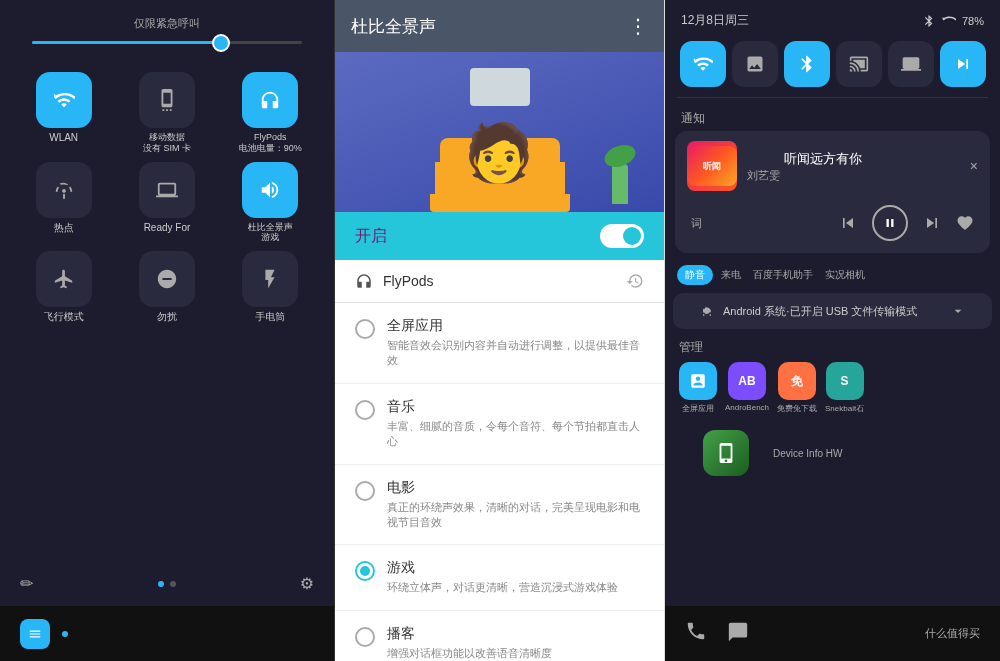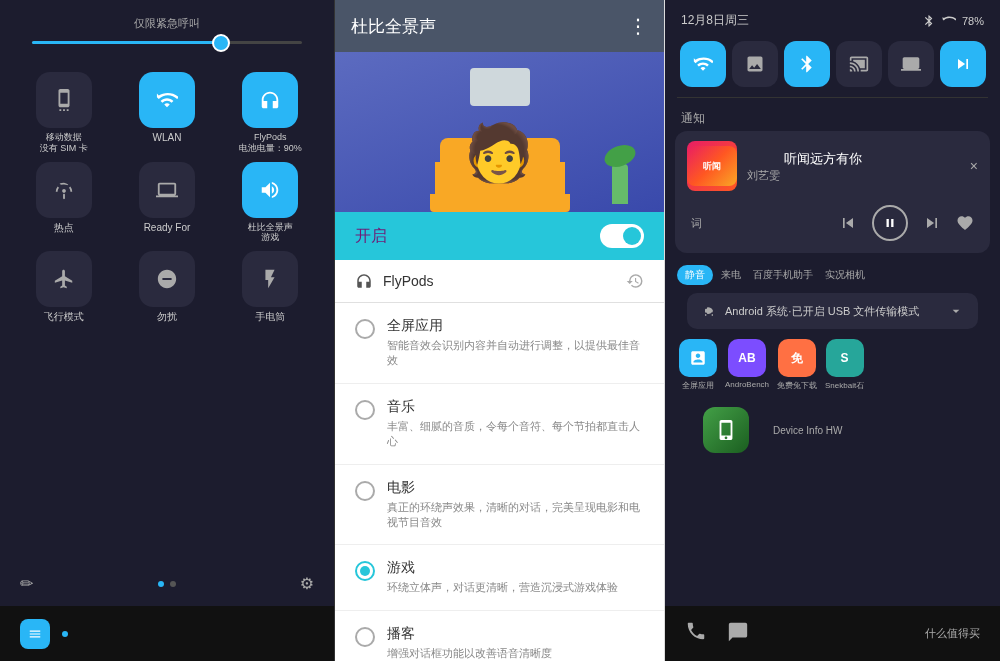--- a/index.html
+++ b/index.html
@@ -385,26 +385,26 @@
     }
     .silent-chip {
       background: #29b6f6;
       color: white;
       font-size: 10px;
       padding: 3px 8px;
       border-radius: 12px;
     }
     .usb-notif {
       background: #2a2a3e;
-      margin: 4px 22px;
+      margin: 4px 8px;
       border-radius: 10px;
       display: flex;
       align-items: center;
       justify-content: space-between;
-      padding: 10px 14px;
+      padding: 10px 26px;
     }
     .usb-left {
       display: flex;
       align-items: center;
       gap: 8px;
     }
     .usb-text {
       color: #ccc;
       font-size: 11px;
     }
@@ -485,35 +485,35 @@
       <div class="brightness-track">
         <div class="brightness-fill"></div>
         <div class="brightness-thumb"></div>
       </div>
     </div>
   </div>
 
   <div class="qs-grid">
 
     <div class="qs-item">
+      <div class="qs-icon-box active">
+        <svg width="22" height="22" viewBox="0 0 24 24" fill="white">
+            <path d="M1 9l2 2c5.52-5.52 14.47-5.52 20 0l2-2C19.07 3.07 8.93 3.07 3 7l-2-2zm8 8l3 3 3-3a4.237 4.237 0 0 0-6 0zm-4-4l2 2a7.074 7.074 0 0 1 10 0l2-2C15.14 9.14 8.87 9.14 5 13z"></path>
+          </svg>
+      </div>
+      <span class="qs-label">WLAN</span>
+    </div>
+    <div class="qs-item">
       <div class="qs-icon-box inactive">
         <svg width="22" height="22" viewBox="0 0 24 24" fill="#aaa">
             <path d="M7 24h2v-2H7v2zm4 0h2v-2h-2v2zm4 0h2v-2h-2v2zM16 .01L8 0C6.9 0 6 .9 6 2v16c0 1.1.9 2 2 2h8c1.1 0 2-.9 2-2V2c0-1.1-.9-1.99-2-1.99zM16 16H8V4h8v12z"></path>
           </svg>
       </div>
       <span class="qs-label" style="white-space:pre-line; font-size:9px;">移动数据
 没有 SIM 卡</span>
-    </div>
-    <div class="qs-item">
-      <div class="qs-icon-box active">
-        <svg width="22" height="22" viewBox="0 0 24 24" fill="white">
-            <path d="M1 9l2 2c5.52-5.52 14.47-5.52 20 0l2-2C19.07 3.07 8.93 3.07 3 7l-2-2zm8 8l3 3 3-3a4.237 4.237 0 0 0-6 0zm-4-4l2 2a7.074 7.074 0 0 1 10 0l2-2C15.14 9.14 8.87 9.14 5 13z"></path>
-          </svg>
-      </div>
-      <span class="qs-label">WLAN</span>
     </div>
     <div class="qs-item">
       <div class="qs-icon-box active">
         <svg width="22" height="22" viewBox="0 0 24 24" fill="white">
             <path d="M12 3c-4.97 0-9 4.03-9 9v7c0 1.1.9 2 2 2h4v-8H5v-1c0-3.87 3.13-7 7-7s7 3.13 7 7v1h-4v8h4c1.1 0 2-.9 2-2v-7c0-4.97-4.03-9-9-9z"></path>
           </svg>
       </div>
       <span class="qs-label" style="white-space:pre-line; font-size:9px;">FlyPods
 电池电量：90%</span>
     </div>
@@ -772,20 +772,21 @@
           <path d="M17.523 15.341A5.956 5.956 0 0 0 18 13a5.956 5.956 0 0 0-.477-2.341L17.5 10.5c-1.37-2.38-3.91-4-6.81-4H10c-.55 0-1 .45-1 1v1H7.5A1.5 1.5 0 0 0 6 10v3a1.5 1.5 0 0 0 1.5 1.5H9v1c0 .55.45 1 1 1h.69c2.9 0 5.44-1.62 6.81-4l.023-.159zM6 17v2h2v-2H6zm10 0v2h2v-2h-2z"></path>
         </svg>
       <span class="usb-text">Android 系统·已开启 USB 文件传输模式</span>
     </div>
     <svg width="16" height="16" viewBox="0 0 24 24" fill="#aaa">
         <path d="M7 10l5 5 5-5z"></path>
       </svg>
   </div>
 
   <div class="manage-section">
+    <div class="manage-label">管理</div>
     <div class="app-icons-row">
       <div class="app-icon-item">
         <div class="app-icon-box" style="background:#29b6f6;">
           <svg width="18" height="18" viewBox="0 0 24 24" fill="white">
               <path d="M3 5v14c0 1.1.89 2 2 2h14c1.1 0 2-.9 2-2V5c0-1.1-.9-2-2-2H5c-1.11 0-2 .9-2 2zm12 4c0 1.66-1.34 3-3 3s-3-1.34-3-3 1.34-3 3-3 3 1.34 3 3zm-9 8c0-2 4-3.1 6-3.1s6 1.1 6 3.1v1H6v-1z"></path>
             </svg>
         </div>
         <span class="app-icon-label">全屏应用</span>
       </div>
       <div class="app-icon-item">

